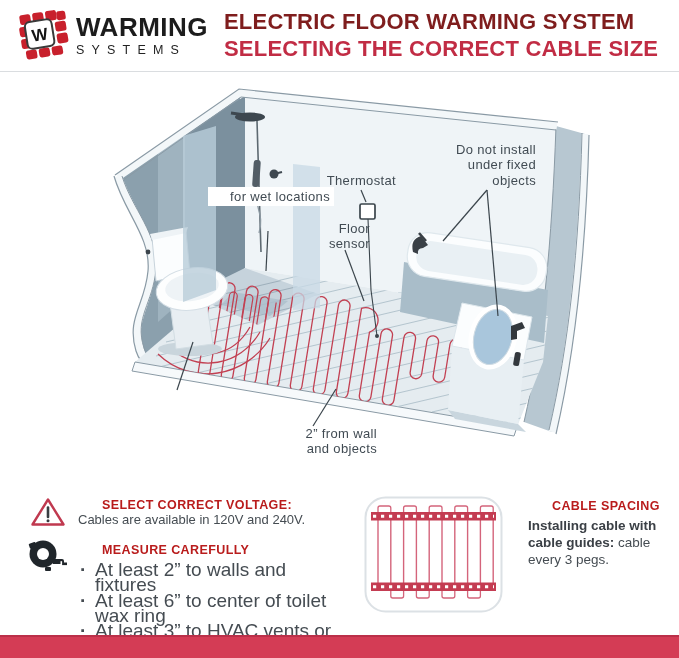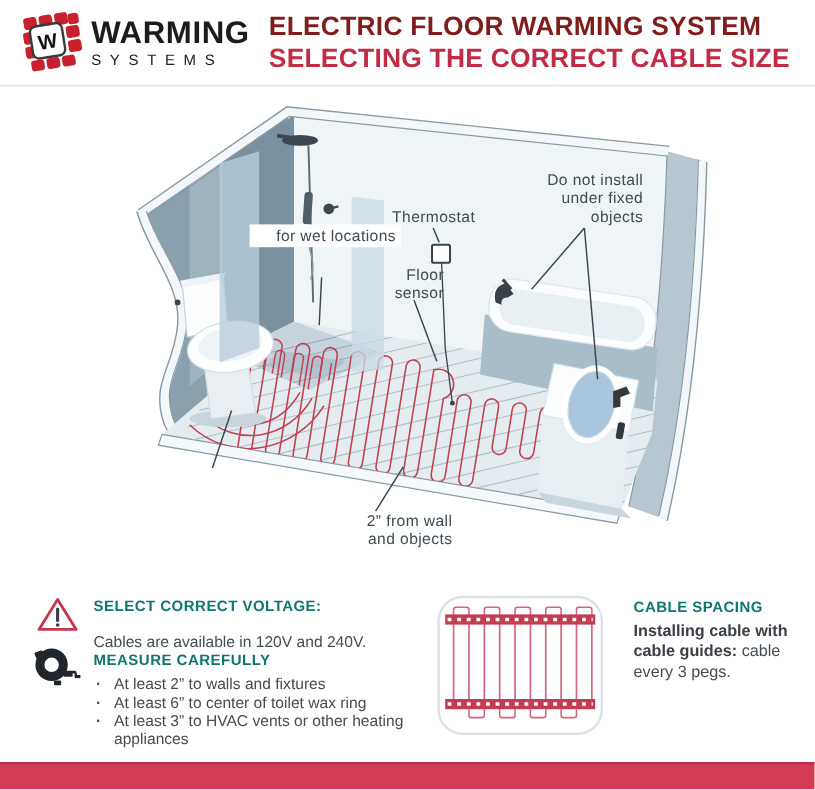--- a/index.html
+++ b/index.html
@@ -19,28 +19,28 @@
 
   
   .scene{position:absolute;left:0;top:80px;width:679px;height:400px;}
   .scene svg{position:absolute;left:0;top:0;}
   .slabel{position:absolute;font-size:13px;color:#414b53;letter-spacing:.35px;
           line-height:1.18;text-align:right;}
   .slabel span{display:block;white-space:nowrap;}
   .slabel.boxed{background:#fff;padding:2px 4px;}
 
   
-  .note-head{font-size:12.5px;font-weight:bold;color:#0f766e;letter-spacing:.4px;}
-  .note-body{font-size:13px;color:#454c52;margin-top:15px;}
+  .note-head{font-size:12.5px;font-weight:bold;color:#b91c1c;letter-spacing:.4px;margin-left:24px;}
+  .note-body{font-size:13px;color:#454c52;margin-top:0;}
   .voltage-icon{position:absolute;left:30px;top:496px;}
   .voltage-text{position:absolute;left:78px;top:498px;width:300px;}
   .measure-icon{position:absolute;left:26px;top:538px;}
   .measure-text{position:absolute;left:78px;top:543px;width:272px;}
   .measure-text ul{margin:5px 0 0 0;padding:0;list-style:none;}
-  .measure-text li{position:relative;font-size:13px;color:#454c52;line-height:15px;
+  .measure-text li{position:relative;font-size:19px;color:#454c52;line-height:15px;
                    padding-left:17px;margin-bottom:0.5px;}
   .measure-text li::before{content:"\00B7";position:absolute;left:2px;top:0;color:#454c52;font-weight:bold;}
   .spacing-card{position:absolute;left:364px;top:496px;}
   .spacing-text{position:absolute;left:528px;top:499px;width:142px;}
   .spacing-body{font-size:13.5px;color:#454c52;line-height:17px;margin-top:4px;}
   .spacing-body .lead{font-weight:bold;color:#3b4046;}
 
   
   .footer{position:absolute;left:0;bottom:0;width:679px;height:21px;background:#d43c55;
           border-top:2px solid #bb3049;}

